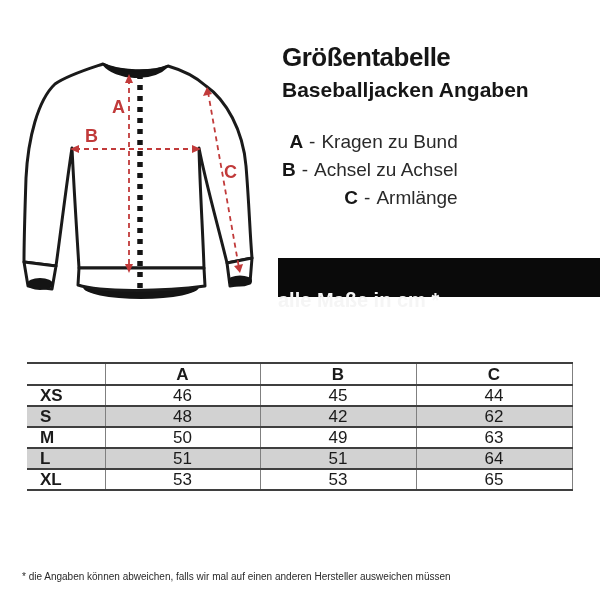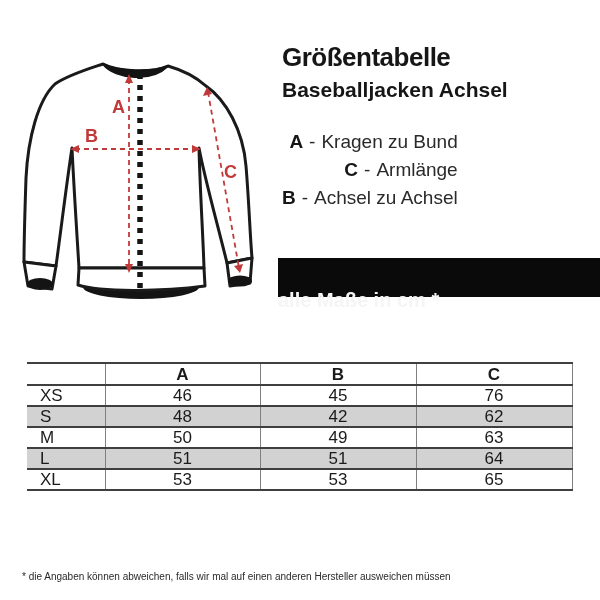--- a/index.html
+++ b/index.html
@@ -28,21 +28,21 @@
   .size-table{position:absolute;left:27px;top:362px;width:545px;border-collapse:collapse;
               table-layout:fixed;font-size:17px;color:#1b1b1b;
               border-bottom:2px solid #3f3f3f;}
   .size-table tr{border-top:2px solid #3f3f3f;height:21px;}
   .size-table tr.head{height:22px;}
   .size-table th,.size-table td{padding:0;margin:0;text-align:center;vertical-align:middle;
               line-height:1;font-size:17px;overflow:hidden;}
   .size-table th{font-weight:bold;}
   .size-table th+th,.size-table td+td{border-left:1px solid #808080;}
   .size-table th:last-child,.size-table td:last-child{border-right:1px solid #808080;}
-  .size-table .size-cell{text-align:left;padding-left:13px;font-weight:normal;}
+  .size-table .size-cell{text-align:left;padding-left:13px;font-weight:bold;}
   .size-table tr.alt{background:#d2d2d2;}
 
   .footnote{position:absolute;left:22px;top:571px;font-size:10px;color:#2a2a2a;white-space:nowrap;}
 
   .svg-red-label{font-family:"Liberation Sans",sans-serif;font-weight:bold;font-size:18px;fill:#c13a3a;}
 </style>
 </head>
 <body>
 
 <div class="canvas">
@@ -79,31 +79,31 @@
     <polygon points="201,119 192,115 192,123" fill="#c13a3a"></polygon>
     <text x="85" y="112" class="svg-red-label">B</text>
 
     <line x1="208" y1="62" x2="239" y2="238" stroke="#c13a3a" stroke-width="1.8" stroke-dasharray="5 4"></line>
     <polygon points="207,57 203,66 212,64" fill="#c13a3a"></polygon>
     <polygon points="240,243 234,236 243,234" fill="#c13a3a"></polygon>
     <text x="224" y="148" class="svg-red-label">C</text>
   </svg>
 
   <div class="title">Größentabelle</div>
-  <div class="subtitle">Baseballjacken Achsel</div>
+  <div class="subtitle">Baseballjacken Angaben</div>
 
   <div class="legend">
     <div class="legend-row">
       <span class="legend-key">A</span><span class="legend-sep">-</span><span class="legend-label">Kragen zu Bund</span>
     </div>
     <div class="legend-row">
-      <span class="legend-key">C</span><span class="legend-sep">-</span><span class="legend-label">Armlänge</span>
+      <span class="legend-key">B</span><span class="legend-sep">-</span><span class="legend-label">Achsel zu Achsel</span>
     </div>
     <div class="legend-row">
-      <span class="legend-key">B</span><span class="legend-sep">-</span><span class="legend-label">Achsel zu Achsel</span>
+      <span class="legend-key">C</span><span class="legend-sep">-</span><span class="legend-label">Armlänge</span>
     </div>
   </div>
 
   <div class="measure-bar">
     <span>alle Maße in cm *</span>
   </div>
 
   <table class="size-table">
     <colgroup>
         <col style="width:78px">
@@ -115,21 +115,21 @@
         <tr class="head">
       <th></th>
       <th>A</th>
       <th>B</th>
       <th>C</th>
     </tr>
     <tr>
       <td class="size-cell">XS</td>
       <td>46</td>
       <td>45</td>
-      <td>76</td>
+      <td>44</td>
     </tr>
     <tr class="alt">
       <td class="size-cell">S</td>
       <td>48</td>
       <td>42</td>
       <td>62</td>
     </tr>
     <tr>
       <td class="size-cell">M</td>
       <td>50</td>

